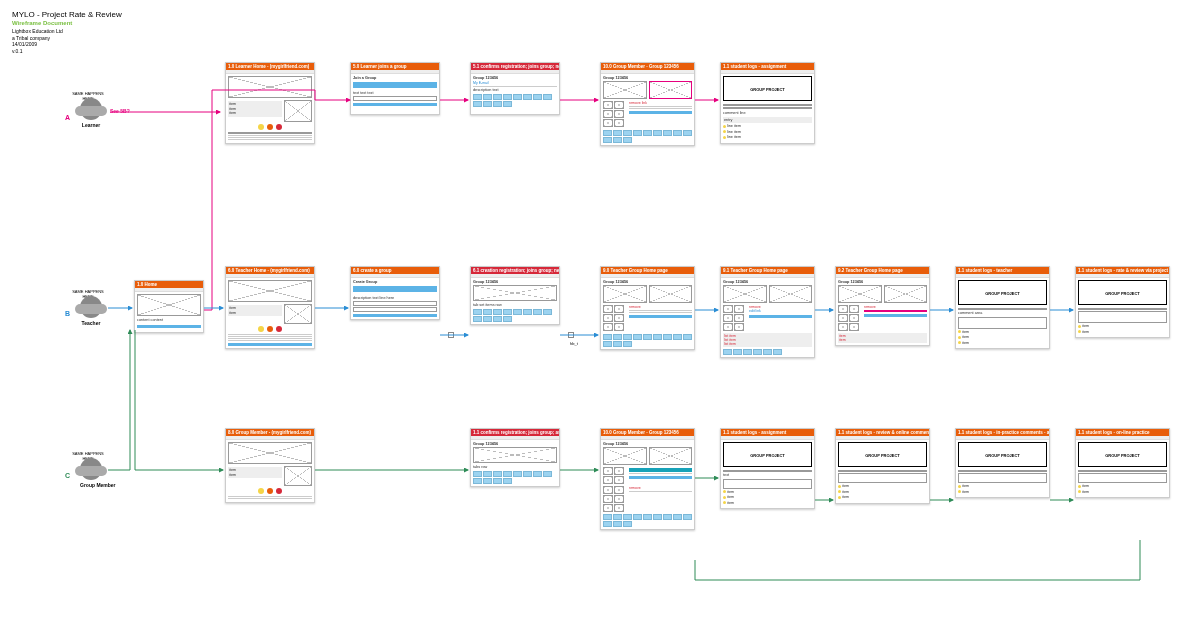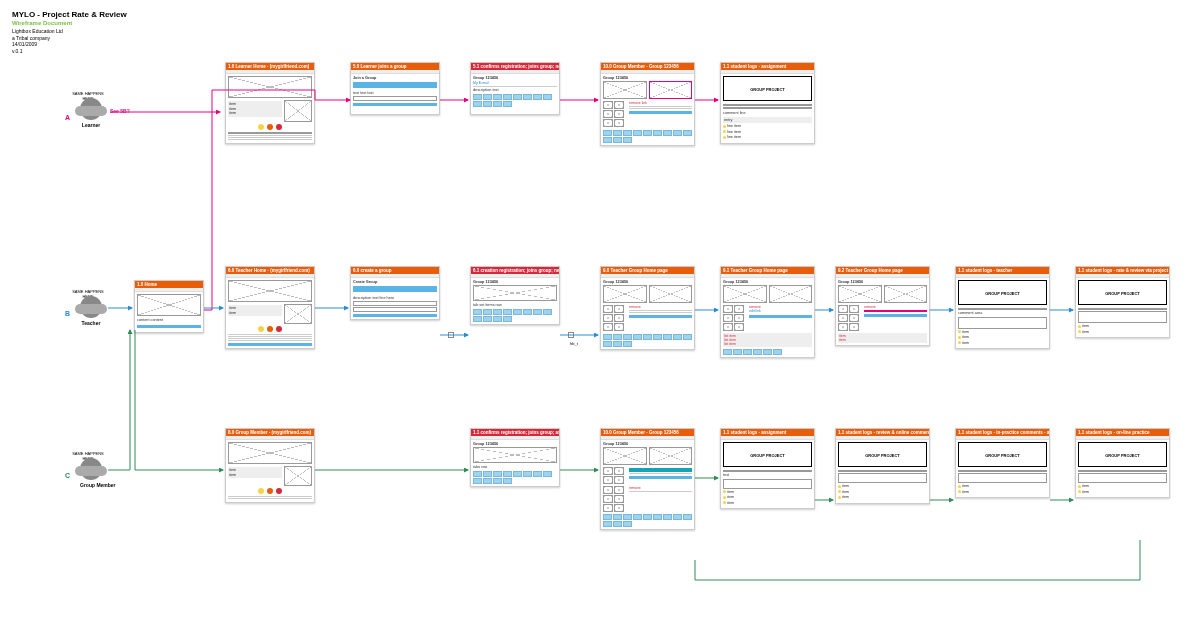--- a/index.html
+++ b/index.html
@@ -1,21 +1,21 @@
 <!DOCTYPE html>
 <html><head>
 <meta charset="utf-8">
 <style>
 * { margin:0; padding:0; box-sizing:border-box; }
 body { font-family: Arial, Helvetica, sans-serif; background:#fff; color:#000; width:1195px; height:635px; position:relative; overflow:hidden; font-size:5px; }
 .page { position:absolute; width:1195px; height:635px; }
 
 
 .hdr { position:absolute; left:12px; top:10px; }
-.hdr h1 { font-size:8px; font-weight:bold; }
+.hdr h1 { font-size:8px; font-weight:normal; }
 .hdr .sub { color:#7bc043; font-size:6px; font-weight:bold; margin-top:1px; }
 .hdr .meta { font-size:5px; margin-top:2px; line-height:1.3; }
 
 
 .rowlbl { position:absolute; left:65px; font-size:7px; font-weight:bold; }
 .persona { position:absolute; }
 .persona .icon { width:22px; height:22px; background:#888; border-radius:50%; position:relative; }
 .persona .icon:before { content:""; position:absolute; left:-5px; top:8px; width:32px; height:10px; background:#aaa; border-radius:5px; }
 .persona .name { font-size:5px; text-align:center; margin-top:2px; font-weight:bold; }
 .persona .callout { position:absolute; left:-12px; top:-6px; width:40px; font-size:4px; text-align:center; line-height:1.2; }

